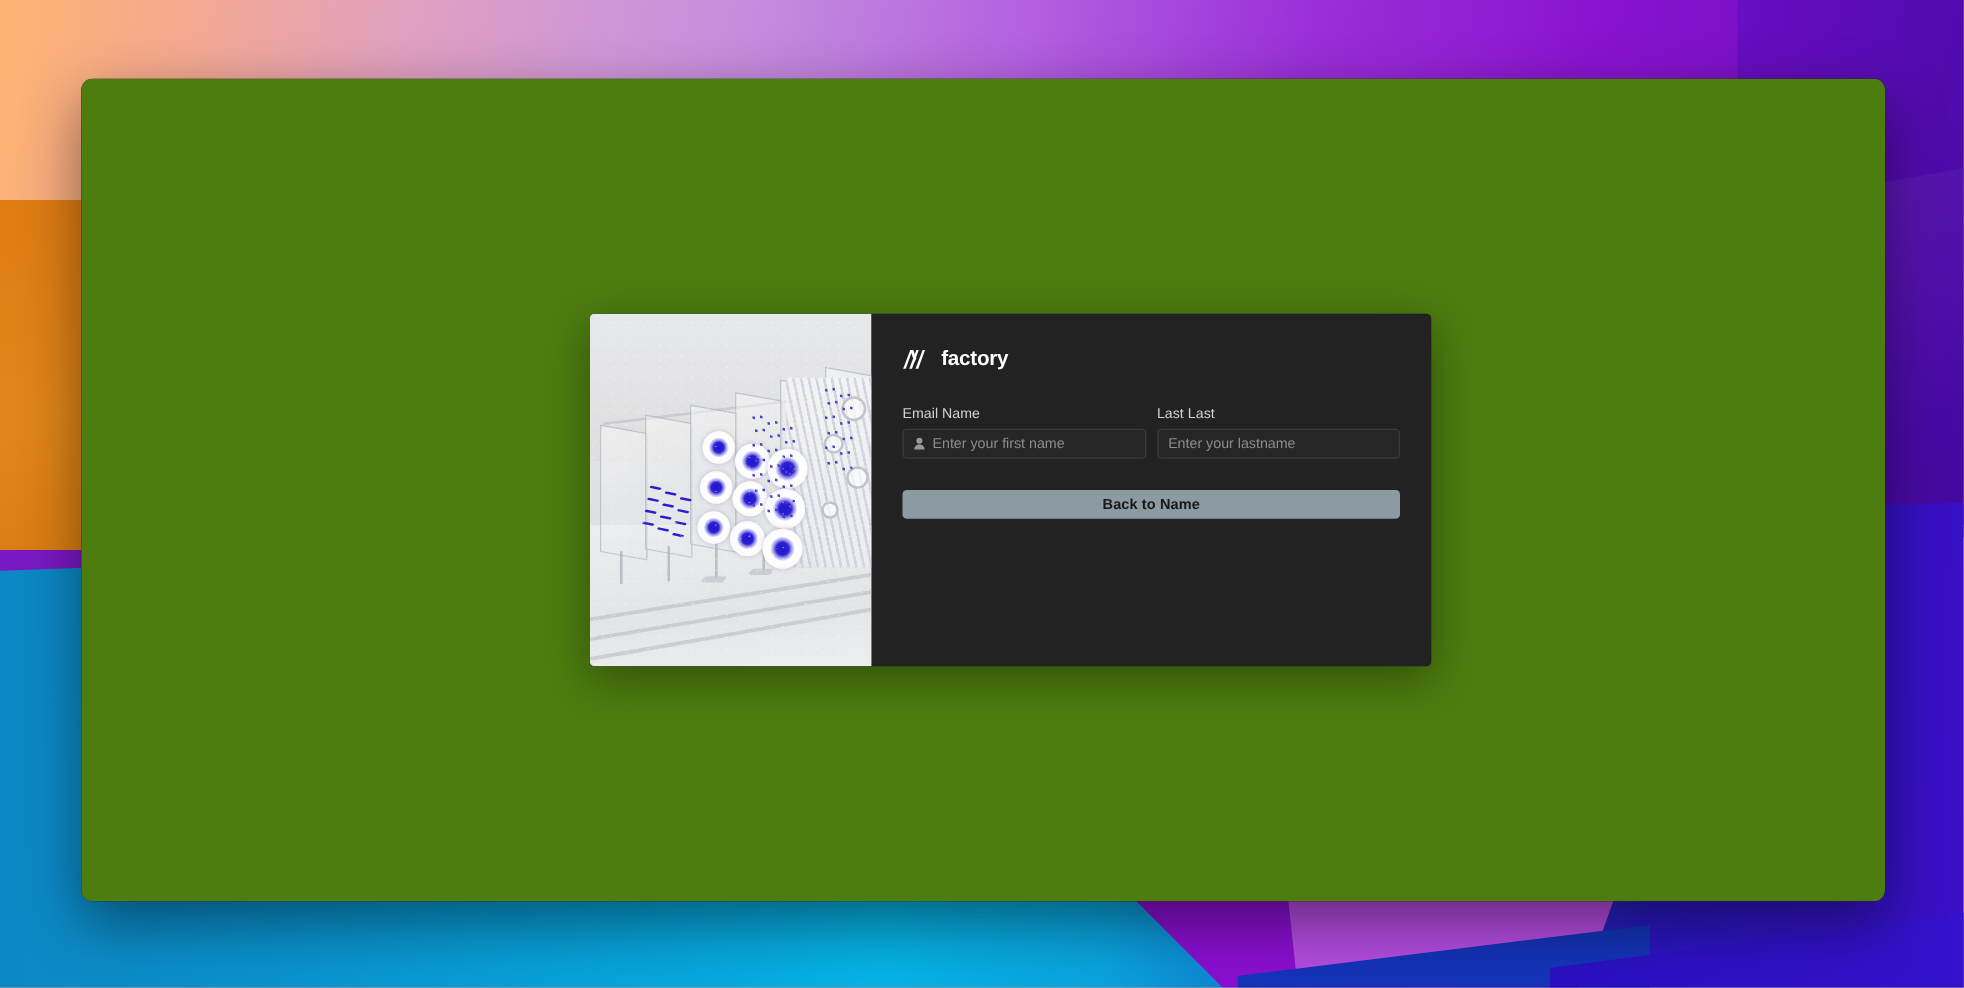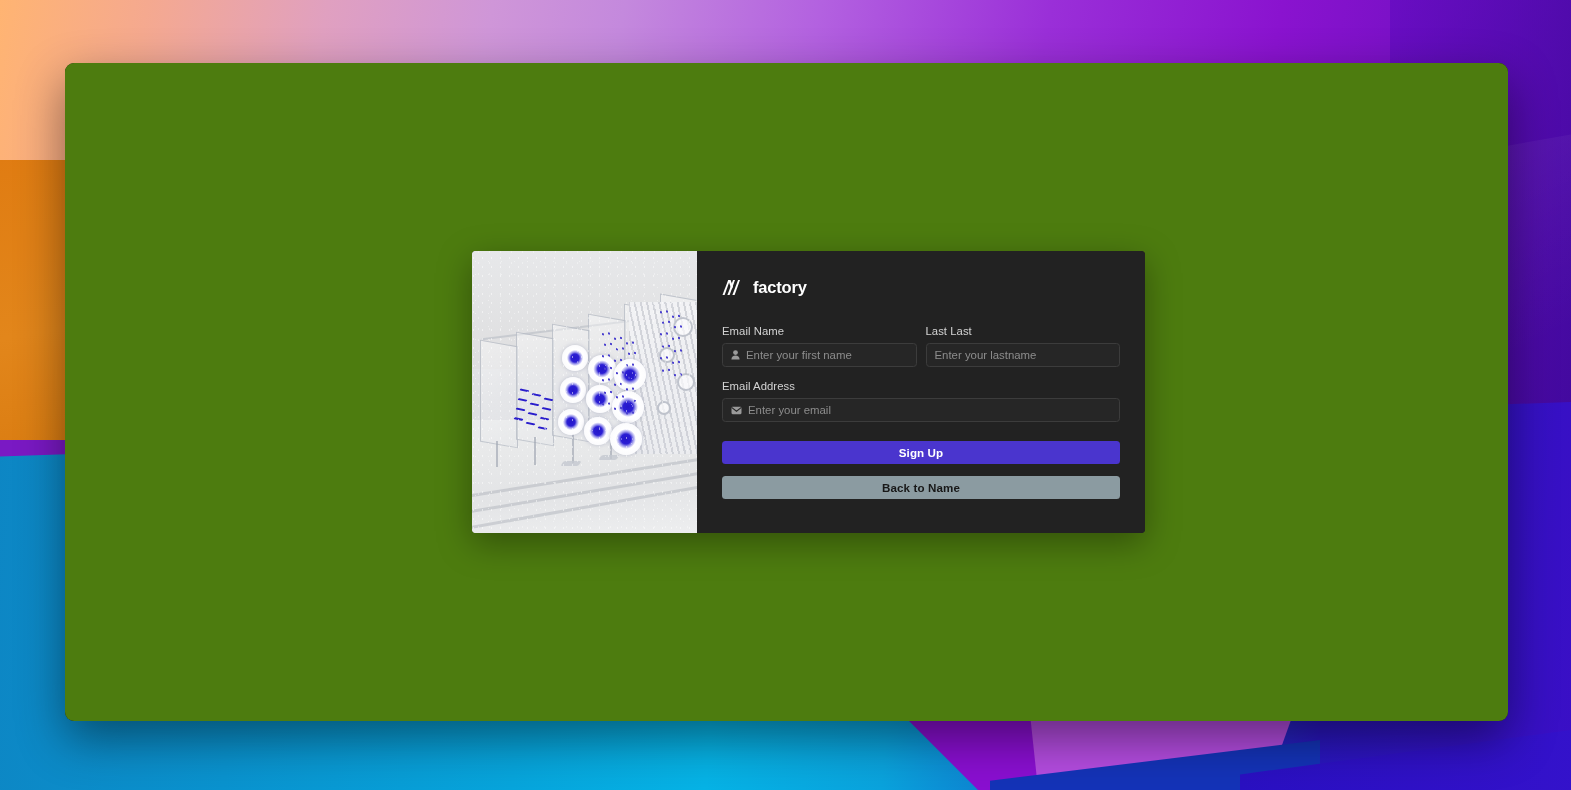--- a/index.html
+++ b/index.html
@@ -498,34 +498,21 @@
             <div class="field-group">
               <label class="field-label">Last Last</label>
               <div class="input-shell">
                 <input type="text" placeholder="Enter your lastname" style="">
               </div>
             </div>
           </div>
 
           <div class="field-spacer"></div>
 
-          <div class="field-group full">
-            <label class="field-label">Email Address</label>
-            <div class="input-shell">
-              <span class="input-icon">
-                <svg width="11" height="9" viewBox="0 0 11 9" aria-hidden="true">
-                  <rect x="0.5" y="0.8" width="10" height="7.4" rx="1.1" fill="currentColor"></rect>
-                  <path d="M0.9 1.6 L5.5 5.2 L10.1 1.6" stroke="#262626" stroke-width="1.1" fill="none" stroke-linecap="round"></path>
-                </svg>
-              </span>
-              <input type="email" placeholder="Enter your email" style="">
-            </div>
-          </div>
-
-          <button class="btn" id="signup-button">Sign Up</button>
+
 
           <button class="btn" id="back-to-login-button">Back to Name</button>
 
         </div>
       </div>
     </div>
   </div>
 </div>
 
 </body></html>

